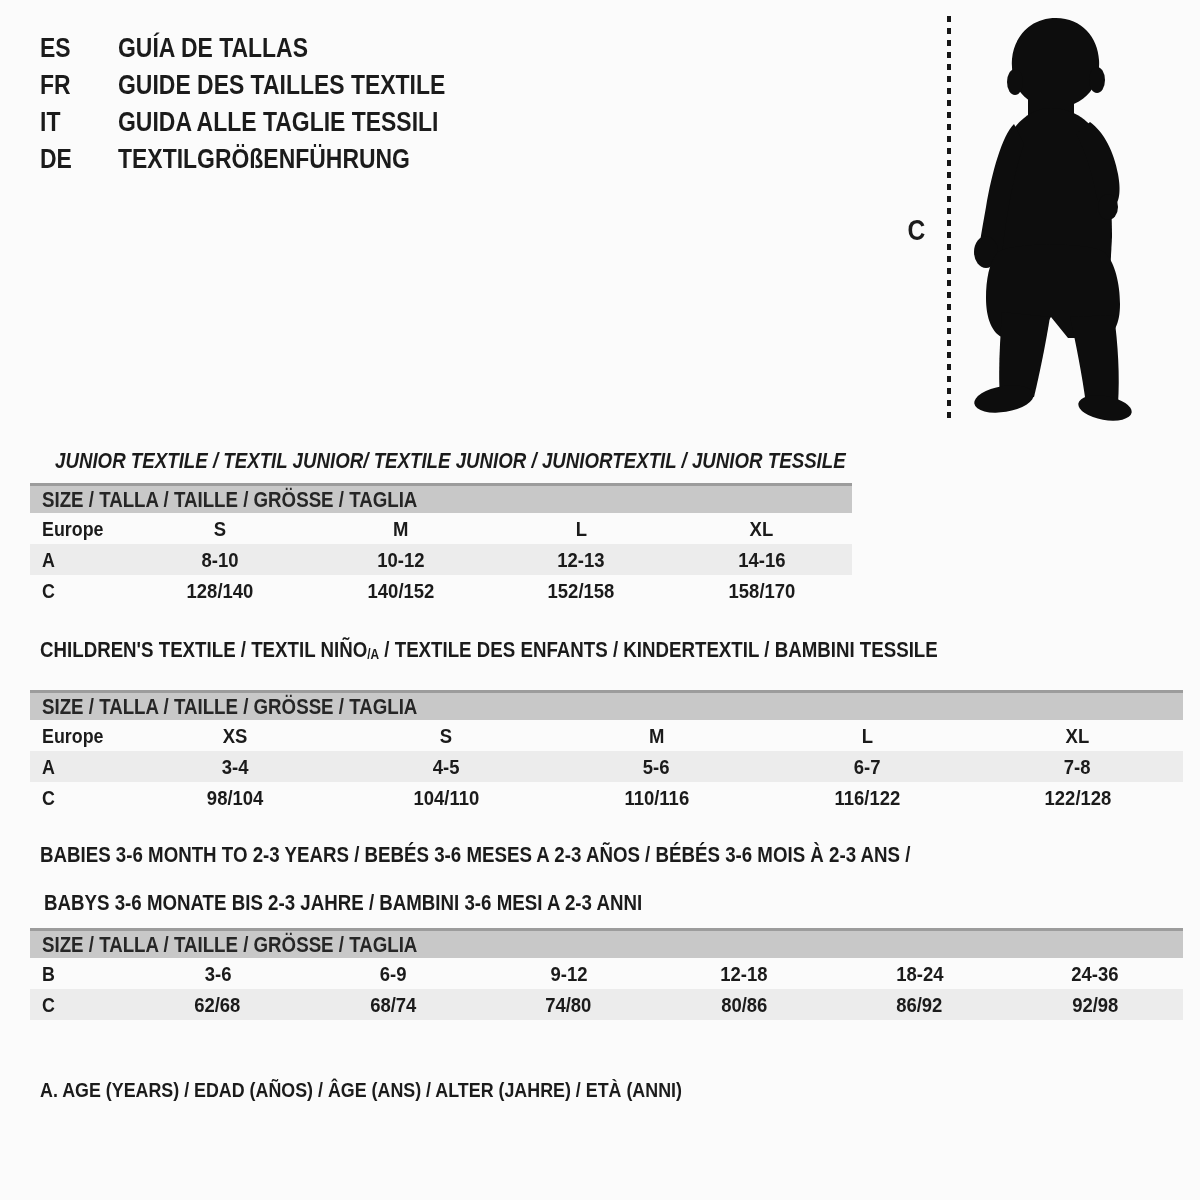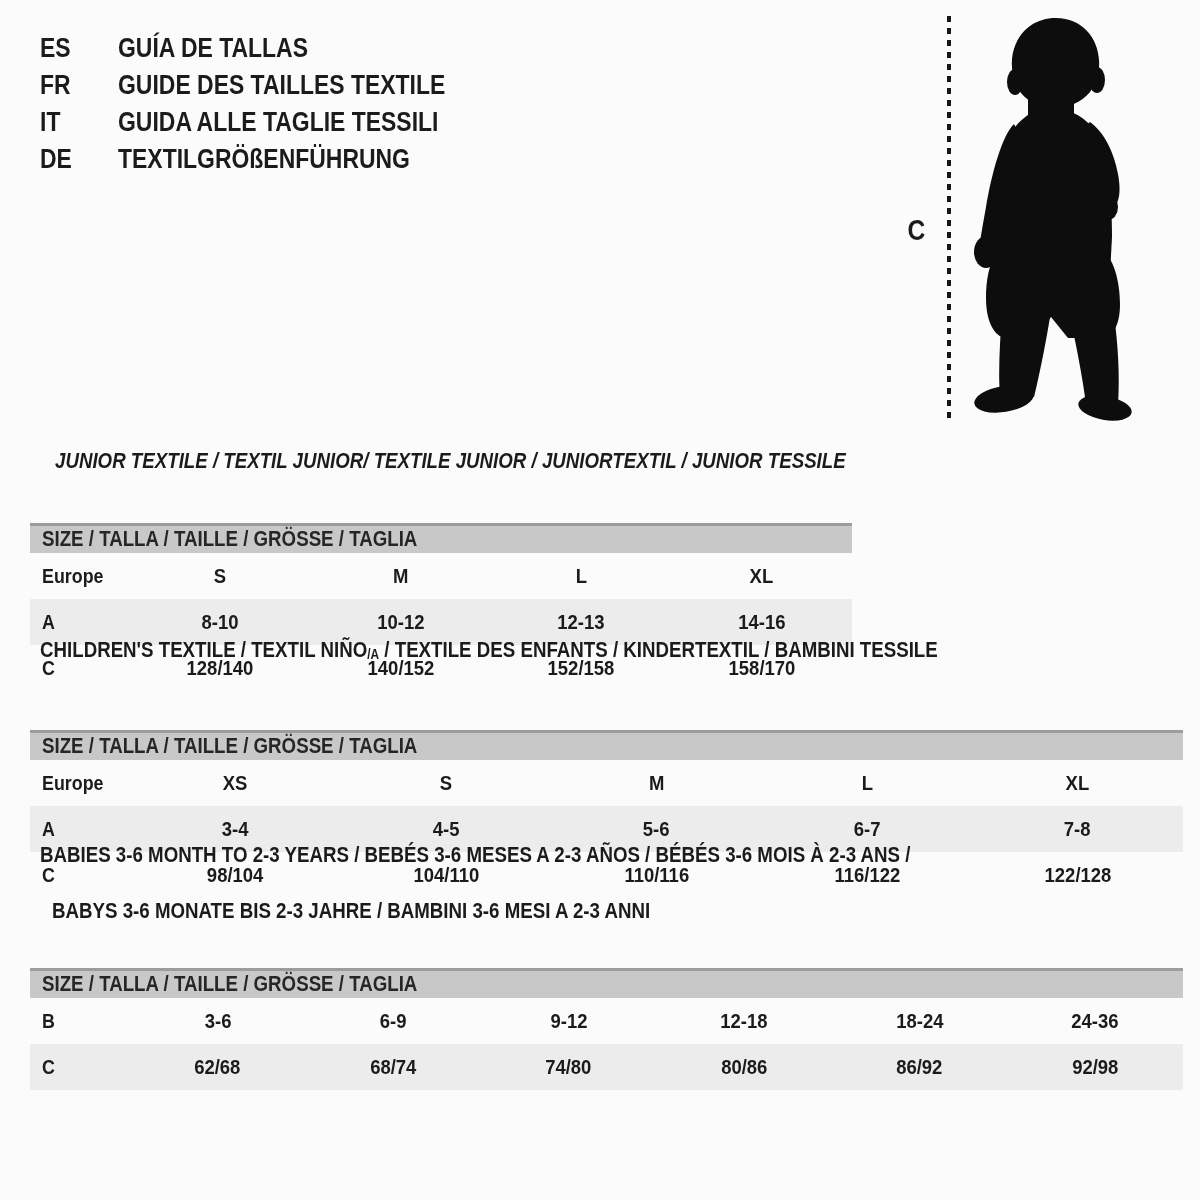--- a/index.html
+++ b/index.html
@@ -30,23 +30,23 @@
   .sect-title{position:absolute;left:40px;font-size:22px;line-height:26px;white-space:nowrap;}
   .sub{font-size:14px;position:relative;top:2px;}
 
   
   .tbl{position:absolute;left:30px;}
   .t1{top:483px;width:822px;}
   .t2{top:690px;width:1153px;}
   .t3{top:928px;width:1153px;}
   .bar{
     box-sizing:border-box;height:30px;background:#c8c8c8;border-top:3px solid #9c9c9c;
-    display:flex;align-items:flex-start;padding-left:12px;font-size:22px;color:#262626;margin-top:40px;
+    display:flex;align-items:center;padding-left:12px;font-size:22px;color:#262626;
   }
-  .trow{display:flex;height:46px;align-items:center;font-size:21px;}
+  .trow{display:flex;height:31px;align-items:center;font-size:21px;}
   .trow.alt{background:#ececec;}
   .cell{flex:1;text-align:center;}
   .cell.lab{flex:0 0 100px;text-align:left;padding-left:12px;box-sizing:border-box;}
 
   
   .notes{position:absolute;left:40px;top:1071px;}
   .note{height:37px;display:flex;align-items:center;font-size:21px;}
 
   .pos-t1-title{top:433px;}
   .pos-t2-title{top:637px;}
@@ -153,21 +153,21 @@
     <div class="cell lab"><span class="cond condl">C</span></div>
     <div class="cell"><span class="cnum">98/104</span></div>
     <div class="cell"><span class="cnum">104/110</span></div>
     <div class="cell"><span class="cnum">110/116</span></div>
     <div class="cell"><span class="cnum">116/122</span></div>
     <div class="cell"><span class="cnum">122/128</span></div>
   </div>
 </div>
 
 <h2 class="sect-title pos-t3-title1" style="margin:0;"><span class="cond condl">BABIES 3-6 MONTH TO 2-3 YEARS / BEBÉS 3-6 MESES A 2-3 AÑOS / BÉBÉS 3-6 MOIS À 2-3 ANS /</span></h2>
-<h2 class="sect-title pos-t3-title2" style="margin:12px;text-align:right;"><span class="cond condl">BABYS 3-6 MONATE BIS 2-3 JAHRE / BAMBINI 3-6 MESI A 2-3 ANNI</span></h2>
+<h2 class="sect-title pos-t3-title2" style="margin:4px;text-align:right;"><span class="cond condl">BABYS 3-6 MONATE BIS 2-3 JAHRE / BAMBINI 3-6 MESI A 2-3 ANNI</span></h2>
 
 <div class="tbl t3">
   <div class="bar">
     <span class="cond condl">SIZE / TALLA / TAILLE / GRÖSSE / TAGLIA</span>
   </div>
   <div class="trow">
     <div class="cell lab"><span class="cond condl">B</span></div>
     <div class="cell"><span class="cnum">3-6</span></div>
     <div class="cell"><span class="cnum">6-9</span></div>
     <div class="cell"><span class="cnum">9-12</span></div>
@@ -180,13 +180,16 @@
     <div class="cell"><span class="cnum">62/68</span></div>
     <div class="cell"><span class="cnum">68/74</span></div>
     <div class="cell"><span class="cnum">74/80</span></div>
     <div class="cell"><span class="cnum">80/86</span></div>
     <div class="cell"><span class="cnum">86/92</span></div>
     <div class="cell"><span class="cnum">92/98</span></div>
   </div>
 </div>
 
 <div class="notes">
+  <div class="note">
+      <span class="cond condl">A. AGE (YEARS) / EDAD (AÑOS) / ÂGE (ANS) / ALTER (JAHRE) / ETÀ (ANNI)</span>
+    </div>
 </div>
 
 </body></html>

